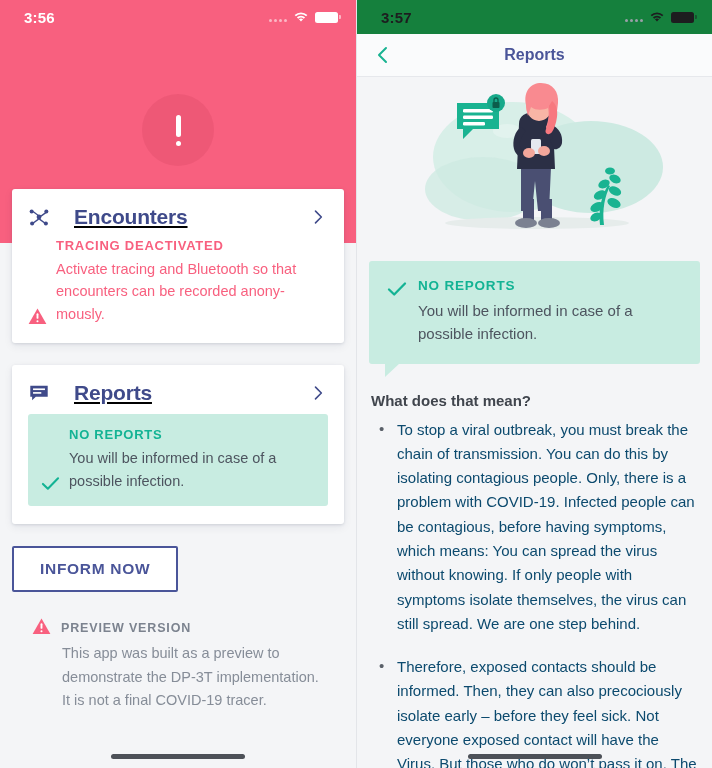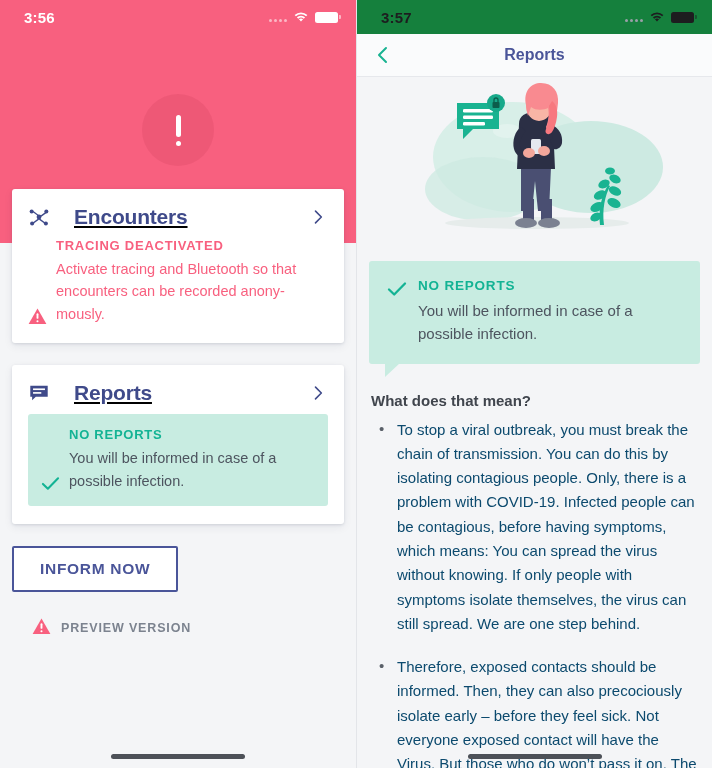--- a/index.html
+++ b/index.html
@@ -248,20 +248,21 @@
 
       <div class="preview">
         <div class="preview-head">
           <svg width="19" height="17" viewBox="0 0 20 18">
             <path d="M10 0.6 19.4 17H0.6L10 0.6z" fill="#f8607f"></path>
             <rect x="9" y="5.5" width="2" height="6" rx="1" fill="#fff"></rect>
             <circle cx="10" cy="14" r="1.1" fill="#fff"></circle>
           </svg>
           <div class="preview-label">PREVIEW VERSION</div>
         </div>
+        <div class="preview-desc">This app was built as a preview to demonstrate the DP-3T implementation. It is not a final COVID-19 tracer.</div>
       </div>
     </div>
 
     <div class="home-ind"></div>
   </div>
 
   <div class="phone right">
 
     <div class="statusbar">
       <div class="sb-time">3:57</div>

